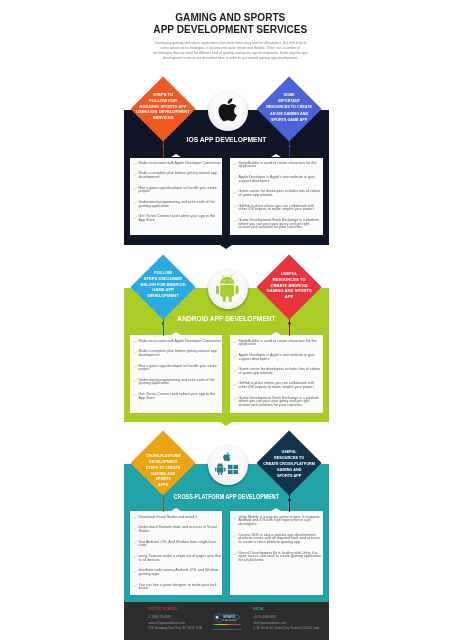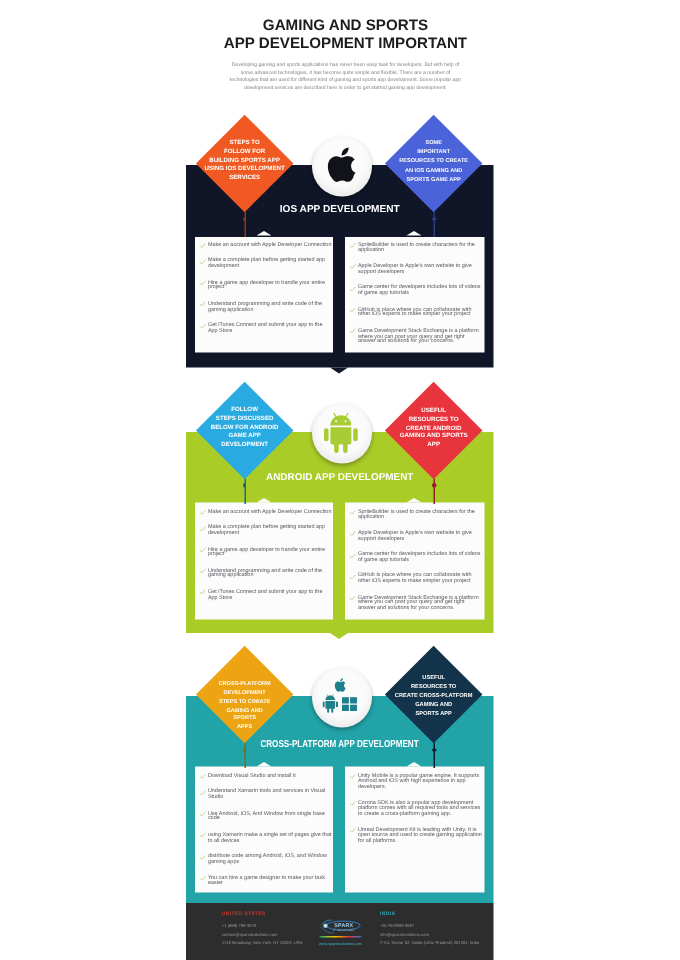--- a/index.html
+++ b/index.html
@@ -50,21 +50,21 @@
 .fline{font-size:2.8px;line-height:5.6px;color:#989898;white-space:nowrap;}
 .flogo{position:absolute;text-align:center;}
 .flogourl{font-size:2.5px;line-height:2.6px;color:#3cb7c9;margin-top:3.9px;}
 </style>
 </head>
 <body>
 
 <div class="page">
 <div class="hdr">
   <span class="tl">GAMING AND SPORTS</span>
-  <span class="tl">APP DEVELOPMENT IMPORTANT</span>
+  <span class="tl">APP DEVELOPMENT SERVICES</span>
 </div>
 <div class="intro">Developing gaming and sports applications has never been easy task for developers. But with help of some advanced technologies, it has become quite simple and flexible. There are a number of technologies that are used for different kind of gaming and sports app development. Some popular app development services are described here in order to get started gaming app development.</div>
 
 <div class="sec" style="top:110.0px;height:138.8px">
   <div class="panel" style="height:134.6px;background:#101528"></div>
   <div class="nose" style="top:134.6px;border-top:4.2px solid #101528"></div>
   <div class="conn" style="left:38.7px;top:31px;height:17px;background:#943715"></div>
   <div class="conn" style="left:165.1px;top:31px;height:17px;background:#2d3d85"></div>
   <div class="diamond" style="left:16px;top:-24px;background:#f05a22">
     <div class="dtx" style="font-size:4.10px;line-height:5.70px;transform:rotate(-45deg) translateY(-3.10px)">

